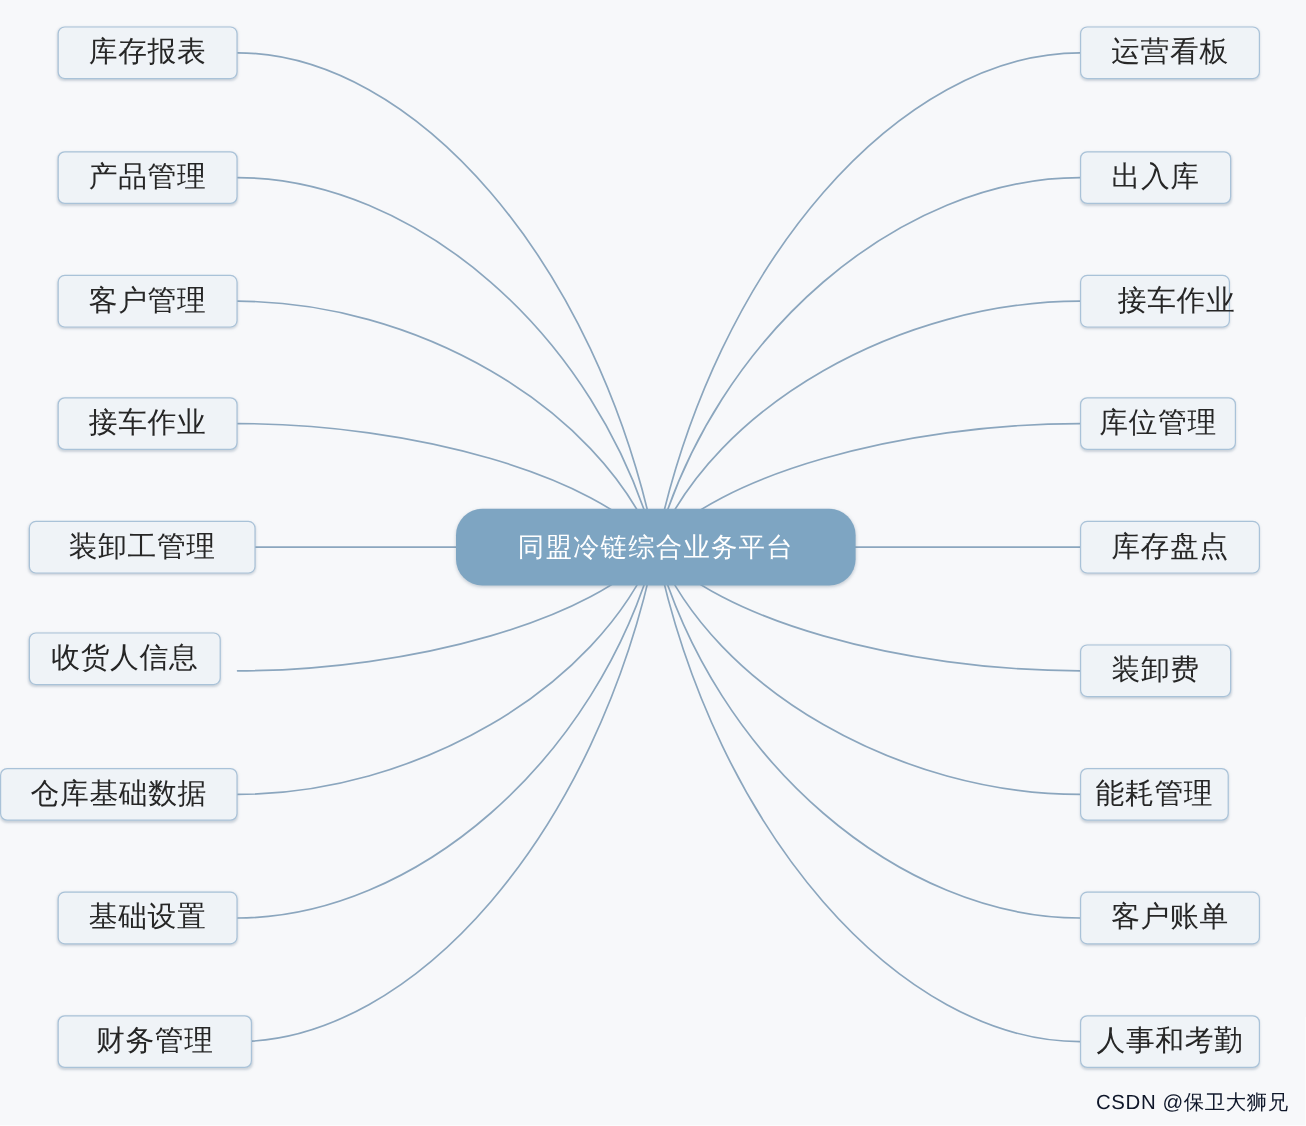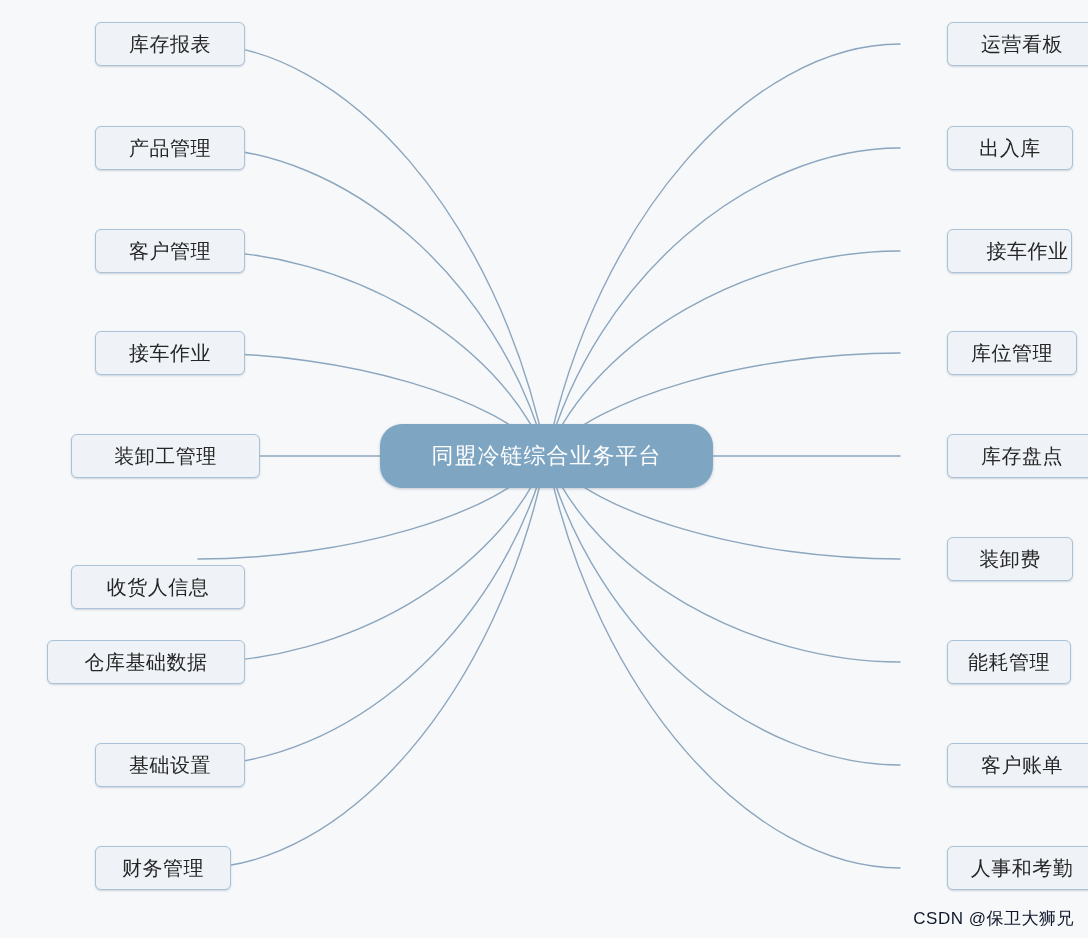--- a/index.html
+++ b/index.html
@@ -27,26 +27,25 @@
     position: absolute;
     box-sizing: border-box;
     display: flex;
     align-items: center;
     justify-content: center;
     height: 44px;
     border: 1px solid #a9c2d8;
     border-radius: 6px;
     background: #eff3f7;
     color: #262626;
-    font-size: 20px;
+    font-size: 24px;
     line-height: 1;
     letter-spacing: 0.5px;
     white-space: nowrap;
     box-shadow: 0 1px 2px rgba(120, 140, 160, 0.35);
-    margin-left: 47px;
   }
   .node.left  { justify-content: center; }
   .node.right { justify-content: center; }
   #center-node {
     position: absolute;
     box-sizing: border-box;
     left: 380px;
     top: 424px;
     width: 333px;
     height: 64px;
@@ -98,24 +97,24 @@
       <path d="M 900 765 C 751.53 765, 595.99 635.22, 546.5 456" fill="none" stroke="#8ba6be" stroke-width="1.4" stroke-linecap="round"></path>
       <path d="M 900 868 C 751.53 868, 595.99 694.96, 546.5 456" fill="none" stroke="#8ba6be" stroke-width="1.4" stroke-linecap="round"></path>
     </svg>
 
   <div id="nodes-left">
       <div class="node left" style="width: 150px; top: 22px; left: 48px;">库存报表</div>
       <div class="node left" style="width: 150px; top: 126px; left: 48px;">产品管理</div>
       <div class="node left" style="width: 150px; top: 229px; left: 48px;">客户管理</div>
       <div class="node left" style="width: 150px; top: 331px; left: 48px;">接车作业</div>
       <div class="node left" style="width: 189px; top: 434px; left: 24px;">装卸工管理</div>
-      <div class="node left" style="width: 174px; top: 565px; left: 24px;">收货人信息</div>
+      <div class="node left" style="width: 160px; top: 527px; left: 24px;">收货人信息</div>
       <div class="node left" style="width: 198px; top: 640px; left: 0px;">仓库基础数据</div>
       <div class="node left" style="width: 150px; top: 743px; left: 48px;">基础设置</div>
-      <div class="node left" style="width: 136px; top: 846px; left: 48px;">财务管理</div>
+      <div class="node left" style="width: 162px; top: 846px; left: 48px;">财务管理</div>
     </div>
   <div id="nodes-right">
       <div class="node right" style="width: 150px; top: 22px; left: 900px;">运营看板</div>
       <div class="node right" style="width: 126px; top: 126px; left: 900px;">出入库</div>
       <div class="node right" style="width: 125px; top: 229px; left: 900px; padding-left: 36px;">接车作业</div>
       <div class="node right" style="width: 130px; top: 331px; left: 900px;">库位管理</div>
       <div class="node right" style="width: 150px; top: 434px; left: 900px;">库存盘点</div>
       <div class="node right" style="width: 126px; top: 537px; left: 900px;">装卸费</div>
       <div class="node right" style="width: 124px; top: 640px; left: 900px;">能耗管理</div>
       <div class="node right" style="width: 150px; top: 743px; left: 900px;">客户账单</div>

